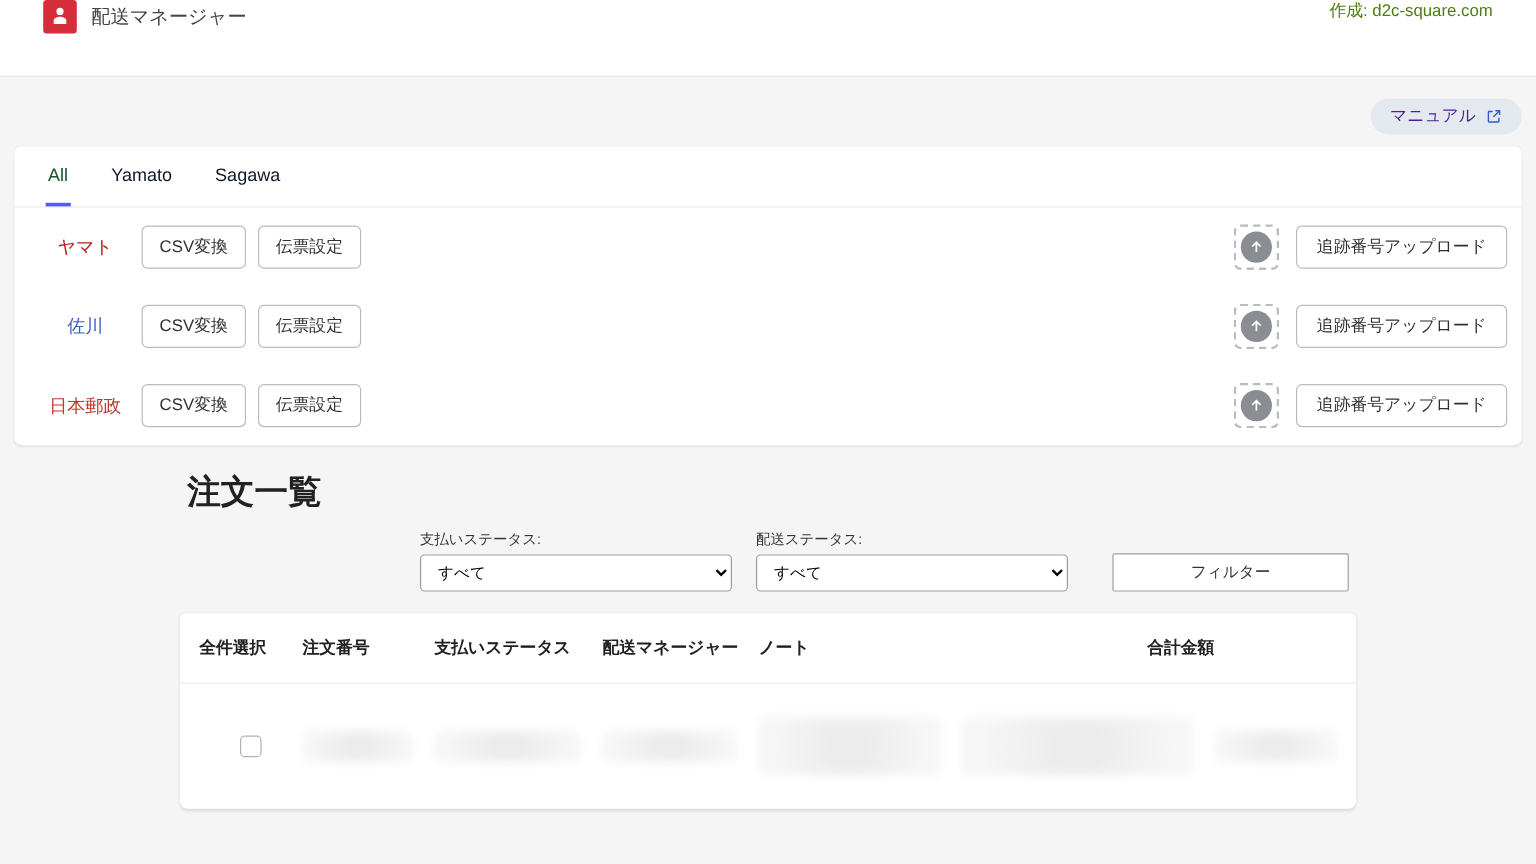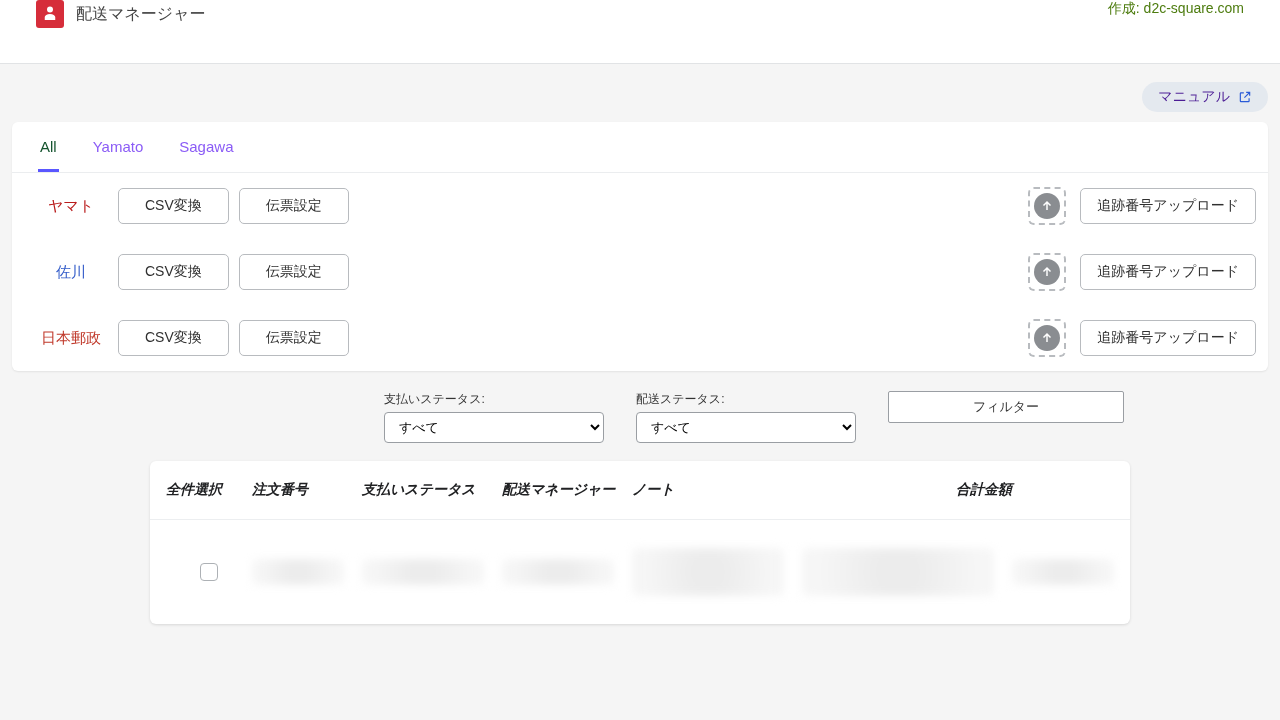--- a/index.html
+++ b/index.html
@@ -48,21 +48,21 @@
   background:#fff;
   border-radius:6px;
   box-shadow:0 1px 2px rgba(0,0,0,0.08);
   margin:0 auto;
 }
 .tabs-card{width:100%;}
 .tabs{display:flex;gap:32px;padding:0 26px;border-bottom:1px solid #ebedef;}
 .tab{
   padding:16px 2px 14px 2px;
   font-size:15px;
-  color:#8b5cf6;
+  color:#0f172a;
   cursor:pointer;
   border-bottom:3px solid transparent;
 }
 .tab.active{border-bottom-color:#5a57ff;color:#14532d;font-weight:500;}
 .carrier-rows{}
 .carrier-row{
   display:flex;align-items:center;
   padding:14px 12px;
 }
 .carrier-label{
@@ -73,21 +73,21 @@
 }
 .c-yamato{color:#b91c1c;}
 .c-sagawa{color:#335cc9;}
 .c-jp{color:#c0392b;}
 .btn{
   display:inline-flex;align-items:center;justify-content:center;
   border:1px solid #b8bbbf;
   background:#fff;
   border-radius:5px;
   font-size:14px;
-  padding:8px 26px;
+  padding:8px 14px;
   cursor:pointer;
   color:#303030;
 }
 .carrier-row .row-left{display:flex;gap:10px;}
 .carrier-row .row-right{margin-left:auto;display:flex;gap:14px;align-items:center;}
 .upload-icon{
   width:38px;height:38px;
   display:flex;align-items:center;justify-content:center;
   border:2px dashed #b8bbbf;
   border-radius:6px;
@@ -103,53 +103,53 @@
 .orders-section{
   width:980px;
   margin:20px auto 0 auto;
 }
 .orders-title{
   font-size:28px;font-weight:700;
   color:#202123;
   margin:6px 0 12px 6px;
 }
 .filters-row{
-  display:flex;align-items:flex-start;gap:32px;
+  display:flex;align-items:flex-end;gap:20px;
   padding:0 6px 14px 0;
   justify-content:flex-end;
 }
 .filter-group{display:flex;flex-direction:column;gap:4px;}
 .filter-group label{font-size:12px;color:#333;}
 .select{
-  width:220px;
+  width:260px;
   border:1px solid #9a9ea3;
   border-radius:4px;
   padding:6px 10px;
   font-size:13px;
   background:#fff;
   cursor:pointer;
   appearance:auto;
 }
 .filter-btn{
-  width:236px;
+  width:197px;
   border:1px solid #9a9ea3;
   background:#fff;
   padding:6px 10px;
   font-size:13px;
   border-radius:2px;
   cursor:pointer;
   color:#333;
+  margin-left:17px;
 }
 .orders-card{
   margin-top:4px;
   border-radius:6px;
   box-shadow:0 1px 3px rgba(0,0,0,0.12);
   background:#fff;
   overflow:hidden;
-  font-style:italic;
 }
 .orders-header{
   display:grid;
   grid-template-columns:86px 110px 140px 130px 170px 210px 120px;
   padding:20px 16px;
   font-size:14px;
   font-weight:600;
   color:#202123;
   border-bottom:1px solid #eceef0;
 }
@@ -258,20 +258,21 @@
                 </svg>
               </div>
           </div>
           <button class="btn upload-btn">追跡番号アップロード</button>
         </div>
       </div>
     </div>
   </div>
 
   <div class="orders-section">
+    <h1 class="orders-title">注文一覧</h1>
 
     <div class="filters-row">
       <div class="filter-group">
         <label>支払いステータス:</label>
         <select class="select">
           <option>すべて</option>
         </select>
       </div>
       <div class="filter-group">
         <label>配送ステータス:</label>

